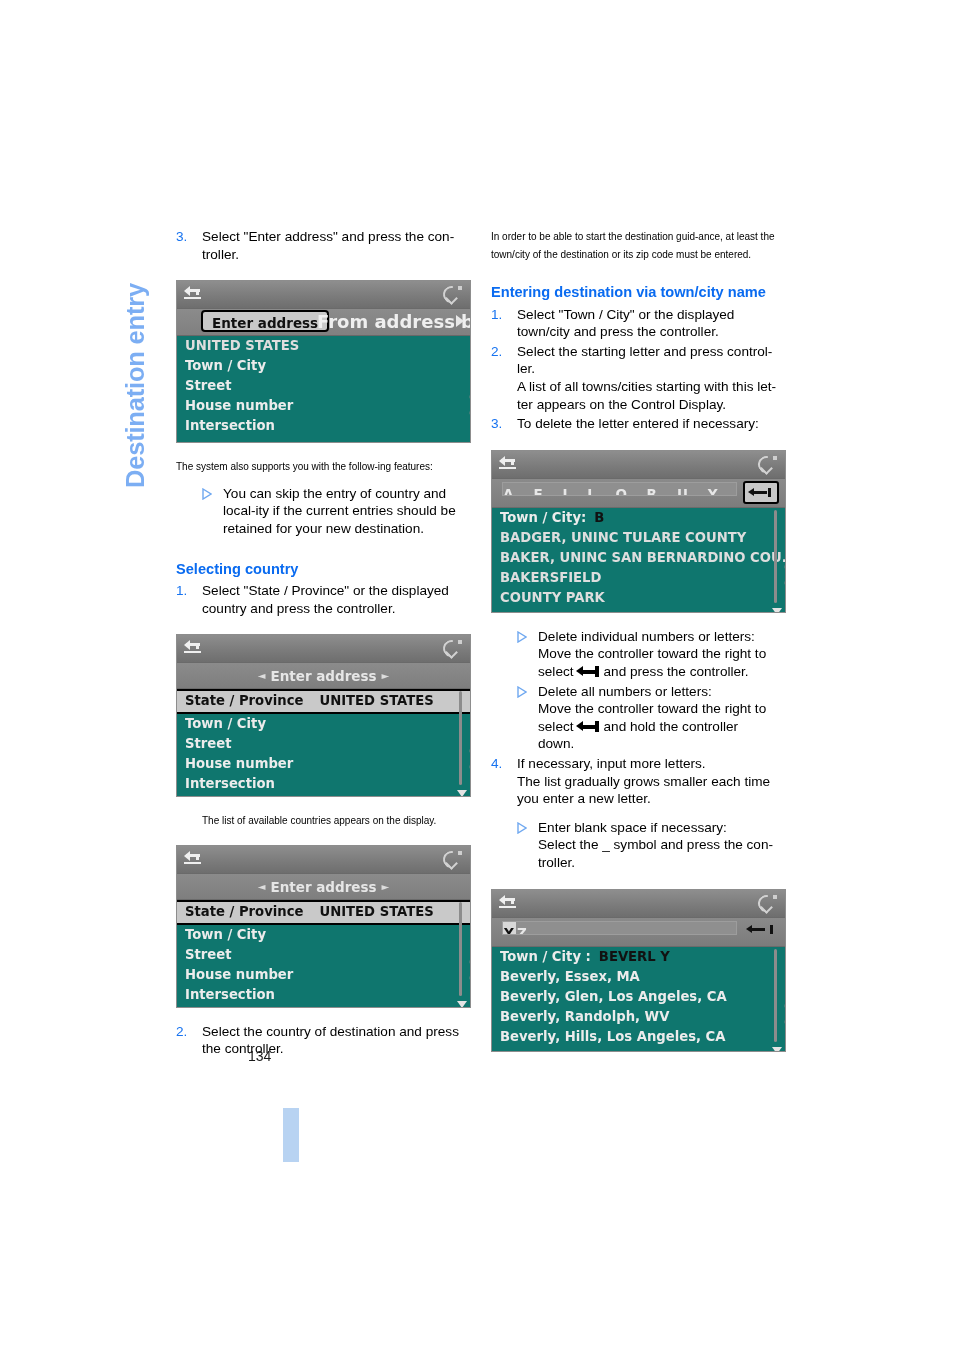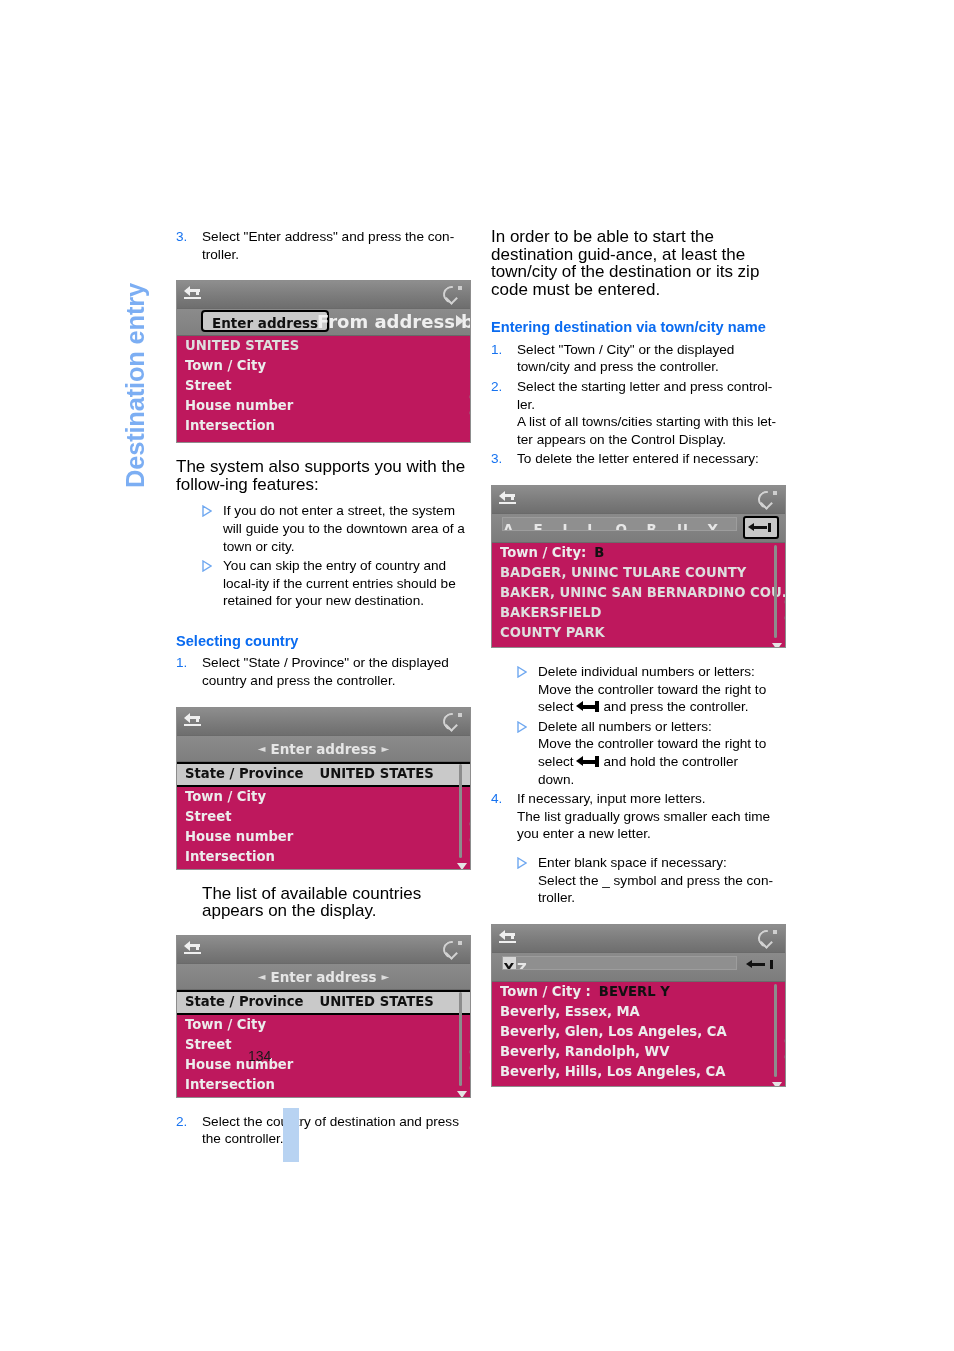--- a/index.html
+++ b/index.html
@@ -44,21 +44,21 @@
   .col {
     position: absolute;
     top: 228px;
     width: 295px;
   }
   .col-left  { left: 176px; }
   .col-right { left: 491px; }
 
   
   .para {
-    font-size: 17px;
+    font-size: 10px;
     line-height: 17.6px;
     margin: 0 0 0 0;
     color: #000;
   }
   .para.body-indent { margin-left: 26px; }
 
   .spacer-sm { height: 9px; }
   .spacer-md { height: 15px; }
   .spacer-lg { height: 20px; }
 
@@ -335,21 +335,21 @@
     position: absolute; right: 6px; top: 5px;
     width: 3px; height: 9px; background: #111;
   }
   .idrive .bkspkey.plain .shaft,
   .idrive .bkspkey.plain .head,
   .idrive .bkspkey.plain .bar { filter: none; }
 
   
   .idrive .listbody {
     position: relative;
-    background: #be185d;
+    background: #0f766e;
     height: 110px;
   }
   .idrive .listrow {
     height: 20px;
     line-height: 20px;
     padding-left: 8px;
     color: #ececec;
     font-size: 13.2px;
     font-weight: bold;
     white-space: nowrap;
@@ -474,28 +474,20 @@
     </div>
     <div class="figcode" style="left:298px; top:96px;">ZUM01_NAVI_011</div>
   </div>
 
   <div class="spacer-md"></div>
 
   <p class="para">The system also supports you with the follow-ing features:</p>
 
   <div class="spacer-sm"></div>
 
-  <div class="bullet">
-    <span class="tri-outline">
-      <svg width="10" height="12" viewBox="0 0 10 12">
-          <polygon points="1,1 9,6 1,11" fill="none" stroke="#6FA8F0" stroke-width="1.4"></polygon>
-        </svg>
-    </span>
-    <span>If you do not enter a street, the system will guide you to the downtown area of a town or city.</span>
-  </div>
 
   <div class="bullet">
     <span class="tri-outline">
       <svg width="10" height="12" viewBox="0 0 10 12">
           <polygon points="1,1 9,6 1,11" fill="none" stroke="#6FA8F0" stroke-width="1.4"></polygon>
         </svg>
     </span>
     <span>You can skip the entry of country and local-ity if the current entries should be retained for your new destination.</span>
   </div>
 

